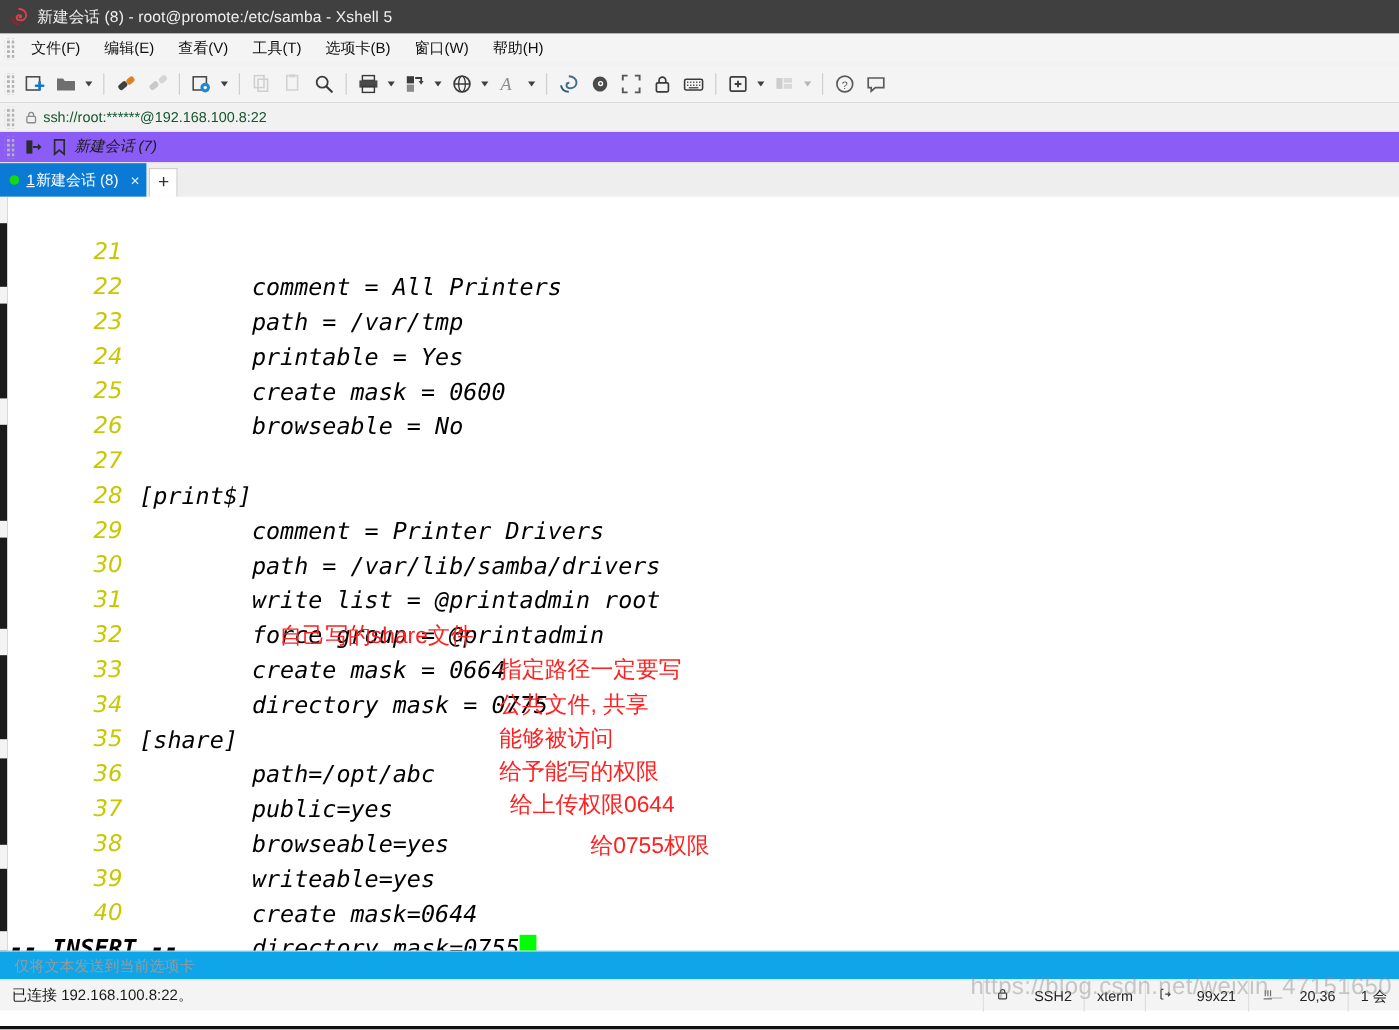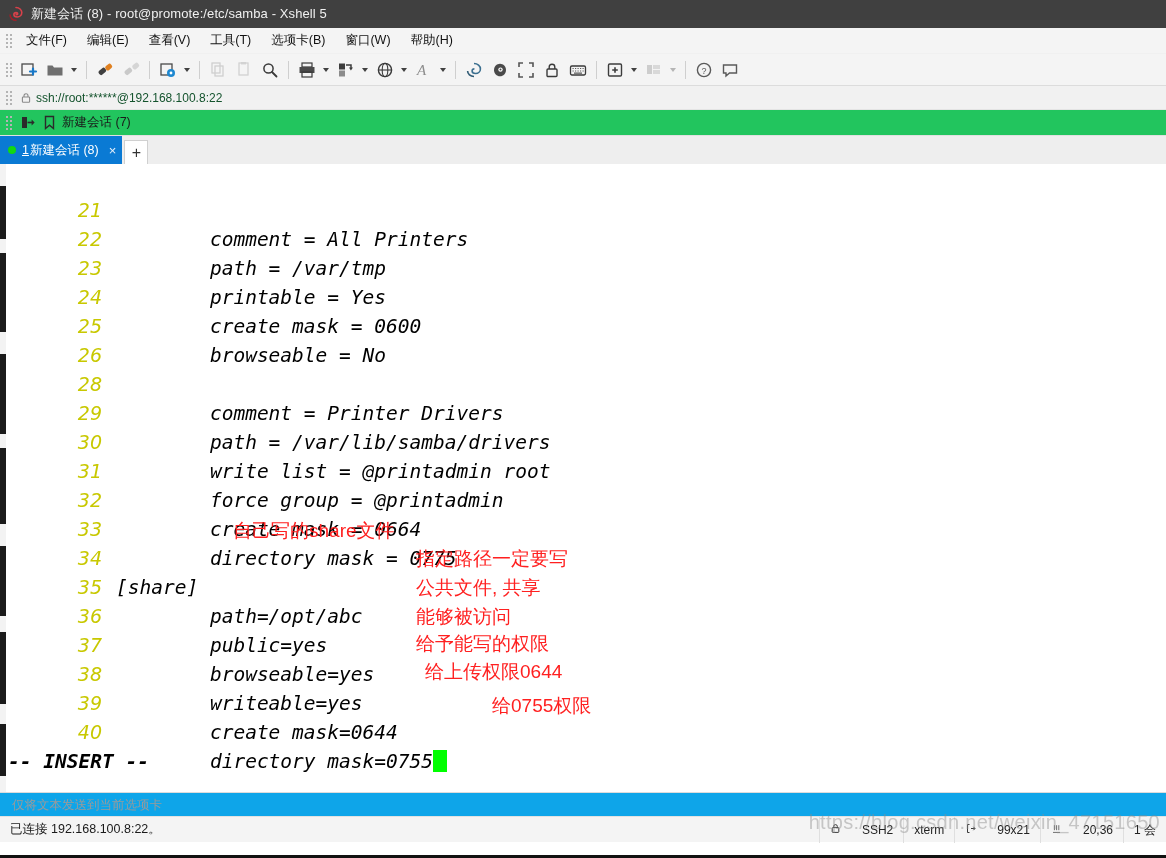--- a/index.html
+++ b/index.html
@@ -66,22 +66,22 @@
   
   .addressbar {
     height: 24px; background: #f1f1f1; display: flex; align-items: center;
     padding-left: 4px; border-bottom: 1px solid #e4e4e4;
   }
   .addr-lock { width: 20px; display:flex; align-items:center; justify-content:center; flex:0 0 auto;}
   .addr-text { font-size: 12px; color: #14532d; white-space: nowrap; }
 
   
   .bookmarkbar {
-    height: 26px; background: #22c55e; display: flex; align-items: center;
-    padding-left: 4px; border-bottom: 1px solid #e0e0e0;
+    height: 26px; background: #8b5cf6; display: flex; align-items: center;
+    padding-left: 4px; border-bottom: 1px solid #e0e0e0; font-style: italic;
   }
   .bm-icon { width: 22px; display:flex; align-items:center; justify-content:center; flex:0 0 auto;}
   .bm-label { font-size: 12.5px; color: #1a1a1a; white-space: nowrap; margin-left: 2px;}
 
   
   .tabstrip {
     height: 28px; background: #eeeeee; display: flex; align-items: flex-end;
     position: relative;
   }
   .tab {
@@ -435,20 +435,24 @@
       <span class="lnum">24</span>
       <span class="ltext">        create mask = 0600</span>
     </div>
     <div class="row">
       <span class="lnum">25</span>
       <span class="ltext">        browseable = No</span>
     </div>
     <div class="row">
       <span class="lnum">26</span>
       <span class="ltext"></span>
+    </div>
+    <div class="row">
+      <span class="lnum">27</span>
+      <span class="ltext">[print$]</span>
     </div>
     <div class="row">
       <span class="lnum">28</span>
       <span class="ltext">        comment = Printer Drivers</span>
     </div>
     <div class="row">
       <span class="lnum">29</span>
       <span class="ltext">        path = /var/lib/samba/drivers</span>
     </div>
     <div class="row">

